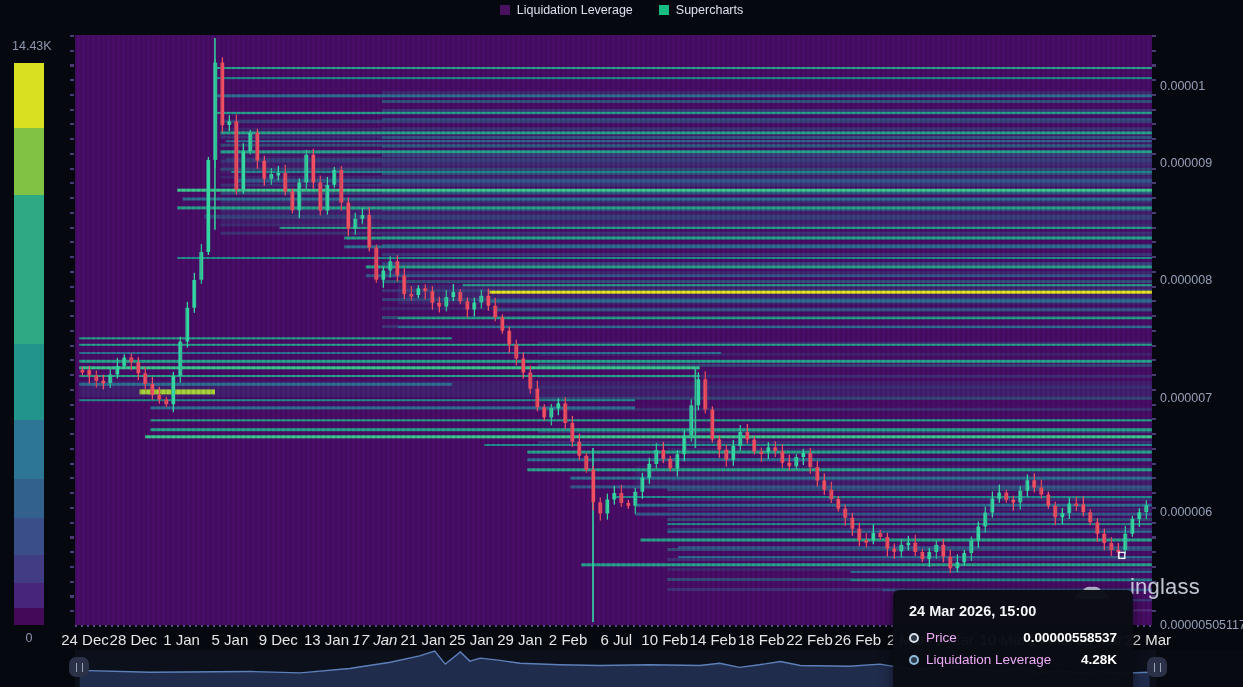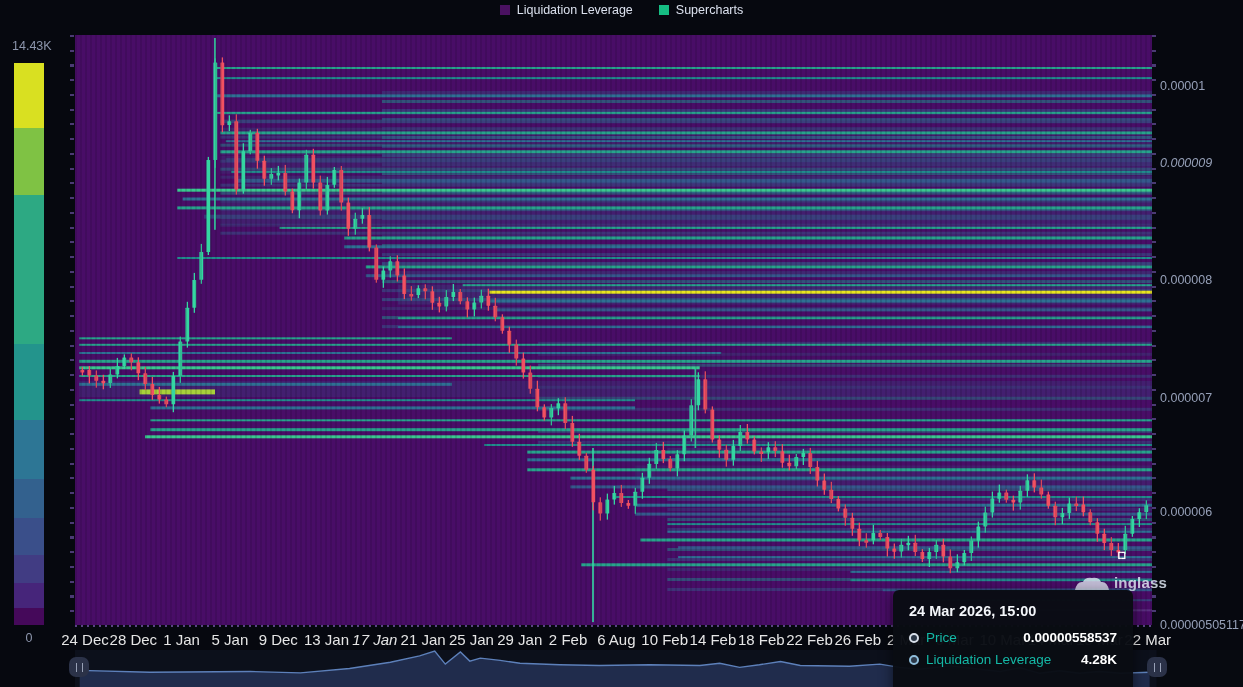--- a/index.html
+++ b/index.html
@@ -29,37 +29,37 @@
     background:repeating-linear-gradient(180deg,#4b3a74 0 2px,transparent 2px 14.75px);}
   .bottom-dots{position:absolute;left:75px;top:625px;width:1077px;height:2px;
     background:repeating-linear-gradient(90deg,#5a4485 0 2px,transparent 2px 6px);}
   
   .y-axis{position:absolute;left:1160px;top:35px;width:83px;height:590px;}
   .y-label{position:absolute;color:#96a0b8;font-size:12.5px;white-space:nowrap;}
   .x-axis{position:absolute;left:75px;top:631px;width:1077px;height:16px;}
   .x-label{position:absolute;transform:translateX(-50%);color:#e5e5e5;font-size:15px;white-space:nowrap;}
   
   .watermark{position:absolute;left:1074px;top:574px;display:flex;align-items:flex-end;gap:4px;z-index:5;pointer-events:none;}
-  .watermark-text{color:rgba(222,230,242,.85);font-size:15px;font-weight:700;letter-spacing:.2px;}
+  .watermark-text{color:rgba(222,230,242,.85);font-size:22px;font-weight:400;letter-spacing:.2px;margin-left:16px;}
   
   .navigator{position:absolute;left:75px;top:650px;width:1168px;height:37px;background:#0c101b;}
   .navigator svg{position:absolute;inset:0;display:block;}
   .nav-handle{position:absolute;top:7px;width:20px;height:20px;border-radius:7px;background:#2b3248;
     display:flex;align-items:center;justify-content:center;cursor:ew-resize;z-index:6;}
   .nav-grip{width:5px;height:9px;border-left:1.5px solid #98a1b6;border-right:1.5px solid #98a1b6;}
   
   .tooltip{position:absolute;left:893px;top:590px;width:240px;height:104px;z-index:30;
     background:rgba(9,12,19,.97);border-radius:6px;box-shadow:0 4px 14px rgba(0,0,0,.55);
     padding:13px 16px;box-sizing:border-box;}
   .tooltip-title{color:#f4f6fa;font-size:14.5px;font-weight:bold;margin-bottom:11px;}
   .tooltip-row{display:flex;align-items:center;margin-bottom:7px;}
   .tt-dot{width:10px;height:10px;border-radius:50%;box-sizing:border-box;background:#2c3848;margin-right:7px;flex:none;}
   .tt-dot.price{border:2.5px solid #d8dfe9;}
   .tt-dot.liq{border:2.5px solid #8fbdda;}
-  .tt-label{color:#14b8a6;font-size:13.5px;}
+  .tt-label{color:#f0abfc;font-size:13.5px;}
   .tt-value{color:#ffffff;font-size:13.5px;font-weight:bold;margin-left:auto;}
 </style>
 </head>
 <body>
 
 <div class="legend">
   <div class="legend-item">
     <span class="legend-swatch" id="sw0" style="background: rgb(74, 17, 97);"></span>
     <span class="legend-label">Liquidation Leverage</span>
   </div>
@@ -520,39 +520,39 @@
       <rect x="1070.7" y="465.3" width="1.3" height="18.8" fill="#35d6a2"></rect>
       <rect x="1069.4" y="470.3" width="3.8" height="6.8" fill="#35d6a2" rx="0.5"></rect>
       <rect x="1043.844" y="517.38" width="6" height="6" fill="none" stroke="#ffffff" stroke-width="1.4"></rect>
     </svg>
 </div>
 <div class="right-ticks"></div>
 <div class="bottom-dots"></div>
 
 <div class="y-axis" id="y-axis">
     <div class="y-label" style="top: 5.98px; margin-top: 38px;">0.00001</div>
-    <div class="y-label" style="top: 121.03px; font-style: italic;">0.000009</div>
+    <div class="y-label" style="top: 121.03px;">0.000009</div>
     <div class="y-label" style="top: 237.85px;">0.000008</div>
     <div class="y-label" style="top: 355.85px;">0.000007</div>
     <div class="y-label" style="top: 469.72px;">0.000006</div>
     <div class="y-label" style="top: 583px;">0.00000505117</div>
   </div>
 <div class="x-axis" id="x-axis">
     <div class="x-label" style="left: 10.0161px;">24 Dec</div>
     <div class="x-label" style="left: 58.3195px;">28 Dec</div>
     <div class="x-label" style="left: 106.623px;">1 Jan</div>
     <div class="x-label" style="left: 154.926px;">5 Jan</div>
     <div class="x-label" style="left: 203.23px;">9 Dec</div>
     <div class="x-label" style="left: 251.533px;">13 Jan</div>
     <div class="x-label" style="left: 299.837px; font-style: italic;">17 Jan</div>
     <div class="x-label" style="left: 348.14px;">21 Jan</div>
     <div class="x-label" style="left: 396.444px;">25 Jan</div>
     <div class="x-label" style="left: 444.747px;">29 Jan</div>
     <div class="x-label" style="left: 493.051px;">2 Feb</div>
-    <div class="x-label" style="left: 541.354px;">6 Aug</div>
+    <div class="x-label" style="left: 541.354px;">6 Jul</div>
     <div class="x-label" style="left: 589.658px;">10 Feb</div>
     <div class="x-label" style="left: 637.961px;">14 Feb</div>
     <div class="x-label" style="left: 686.264px; text-align: right;">18 Feb</div>
     <div class="x-label" style="left: 734.568px;">22 Feb</div>
     <div class="x-label" style="left: 782.871px;">26 Feb</div>
     <div class="x-label" style="left: 831.175px;">2 Mar</div>
     <div class="x-label" style="left: 879.478px;">6 Mar</div>
     <div class="x-label" style="left: 927.782px;">10 Mar</div>
     <div class="x-label" style="left: 976.085px;">14 Mar</div>
     <div class="x-label" style="left: 1024.39px;">18 Mar</div>

